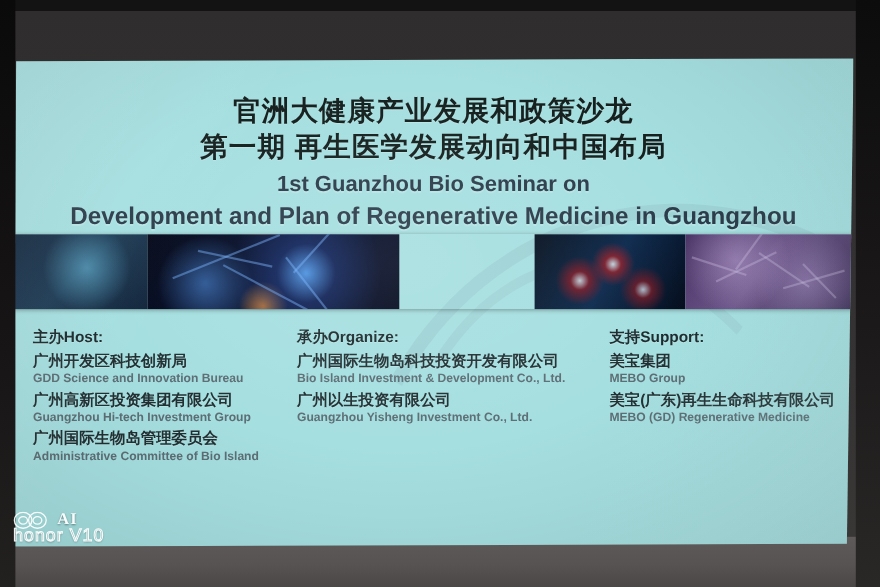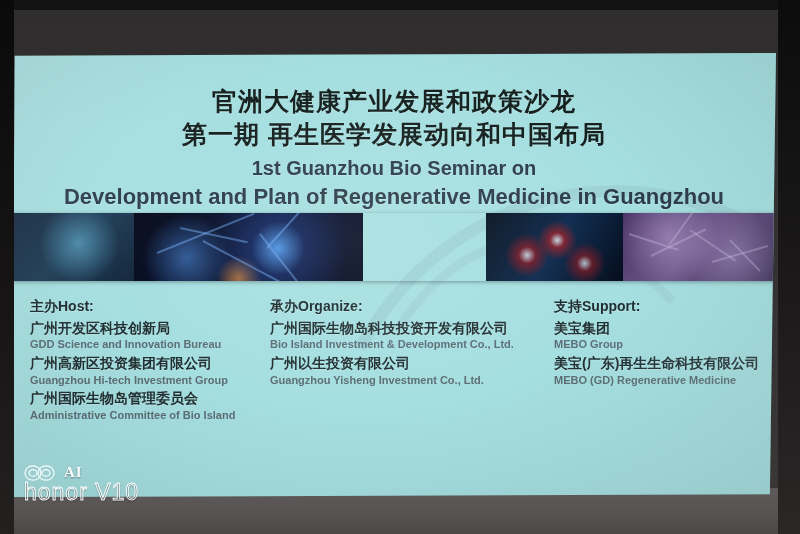--- a/index.html
+++ b/index.html
@@ -89,25 +89,25 @@
   .c1{left:18px;width:250px;}
   .c2{left:258px;width:280px;}
   .c3{left:542px;width:240px;}
   .hd{font-size:14px;font-weight:bold;color:#1d2b2e;margin-bottom:3px;
       text-shadow:0 1px 0 rgba(255,255,255,.22);}
   .cn{font-size:14px;font-weight:bold;color:#223033;line-height:1.32;
       text-shadow:0 1px 0 rgba(255,255,255,.18);}
   .en{font-size:11px;font-weight:bold;color:#5d6e75;line-height:1.34;margin-bottom:2px;}
 
   
-  .wm{position:absolute;left:24px;top:464px;color:#ffffff;opacity:.93;z-index:8;
+  .wm{position:absolute;left:12px;top:464px;color:#ffffff;opacity:.93;z-index:8;
       text-shadow:0 1px 2px rgba(0,0,0,.45);}
   .wm-row{display:flex;align-items:center;gap:6px;}
   .wm-ai{font-size:15px;font-weight:bold;letter-spacing:1px;font-family:"Liberation Serif",serif;}
-  .wm-brand{font-size:23px;letter-spacing:1px;margin-top:-2px;
+  .wm-brand{font-size:16px;letter-spacing:1px;margin-top:-2px;
       -webkit-text-stroke:1px #fff;color:transparent;font-weight:300;}
   .cam{display:block;}
 </style>
 </head>
 <body>
 
 <div id="stage">
 
   <div class="wall-top"></div>
   <div class="wall"></div>

